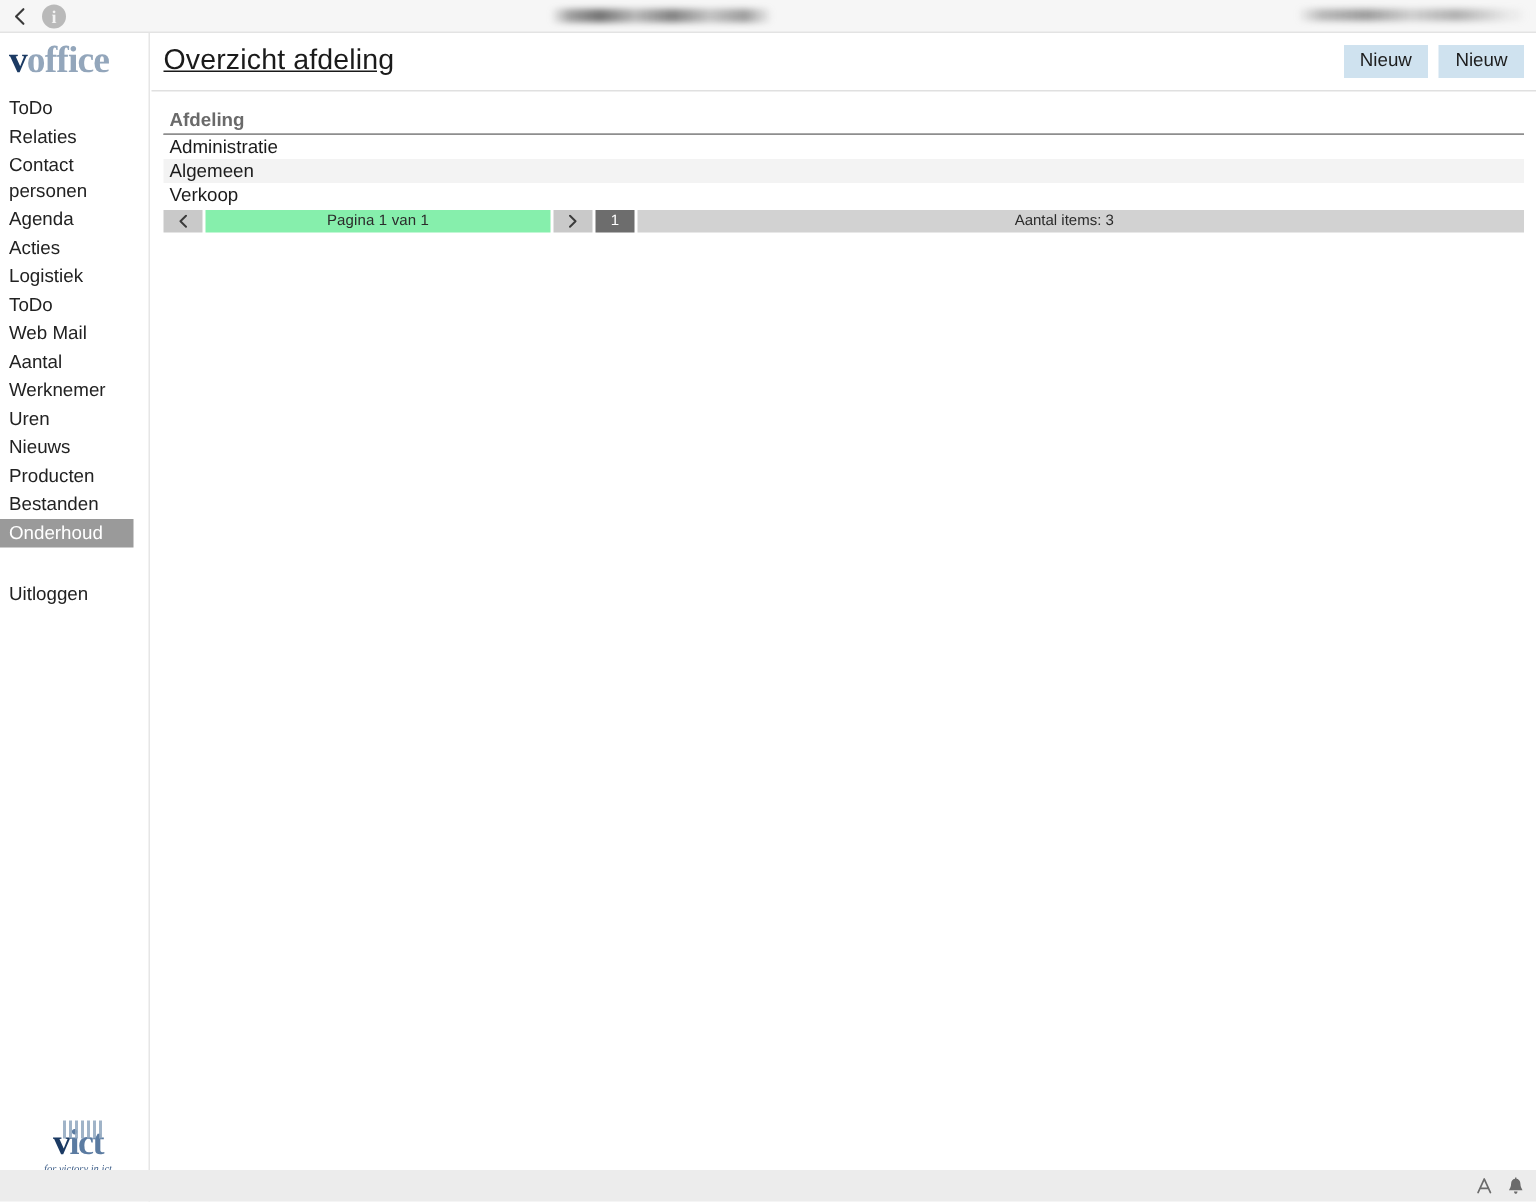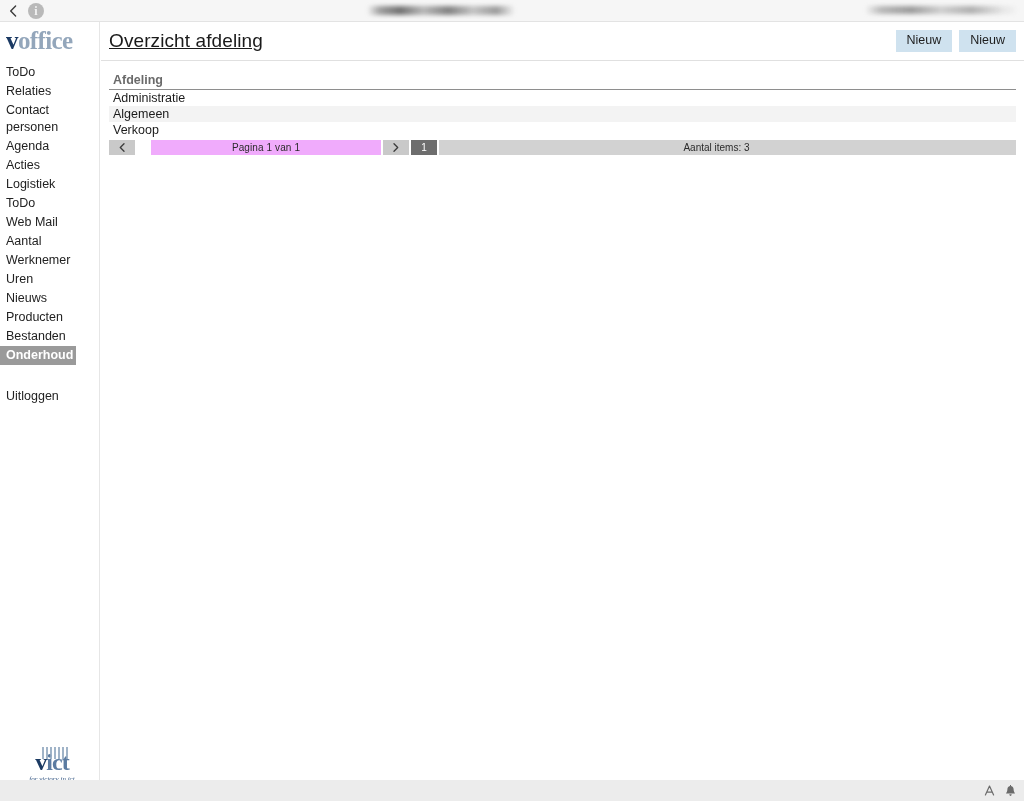--- a/index.html
+++ b/index.html
@@ -77,22 +77,21 @@
     padding: 1px 0 1px 6px;
     font-size: 12.5px;
     line-height: 17px;
     color: #222;
     white-space: pre-line;
     cursor: pointer;
   }
   .nav-item.active {
     background: #9a9a9a;
     color: #ffffff;
-    width: 76px;
-    font-weight: bold;
+    width: 89px;
   }
   .nav-gap { height: 22px; }
 
   .logo-vict {
     position: absolute; left: 22px; bottom: 18px;
     width: 60px; text-align: center; user-select: none;
   }
   .logo-vict .mark {
     font-family: "Liberation Serif", serif;
     font-size: 24px; font-weight: bold; line-height: 1;
@@ -169,23 +168,23 @@
     font-size: 10px; color: #2b2b2b;
   }
   .pg-arrow {
     width: 26px; background: #c9c9c9;
     display: flex; align-items: center; justify-content: center;
     cursor: pointer; color: #3b3b3b; font-size: 11px;
   }
   .pg-arrow svg { display: block; }
   .pg-label {
     flex: 0 0 230px;
-    background: #f0abfc;
-    display: flex; align-items: center; justify-content: center;
-    margin-left: 16px;
+    background: #86efac;
+    display: flex; align-items: center; justify-content: center;
+    margin-left: 2px;
     letter-spacing: .1px;
     text-align: right;
   }
   .pg-next { margin-left: 2px; }
   .pg-num {
     width: 26px; background: #6d6d6d; color: #ffffff;
     display: flex; align-items: center; justify-content: center;
     margin-left: 2px; cursor: pointer;
   }
   .pg-fill {

